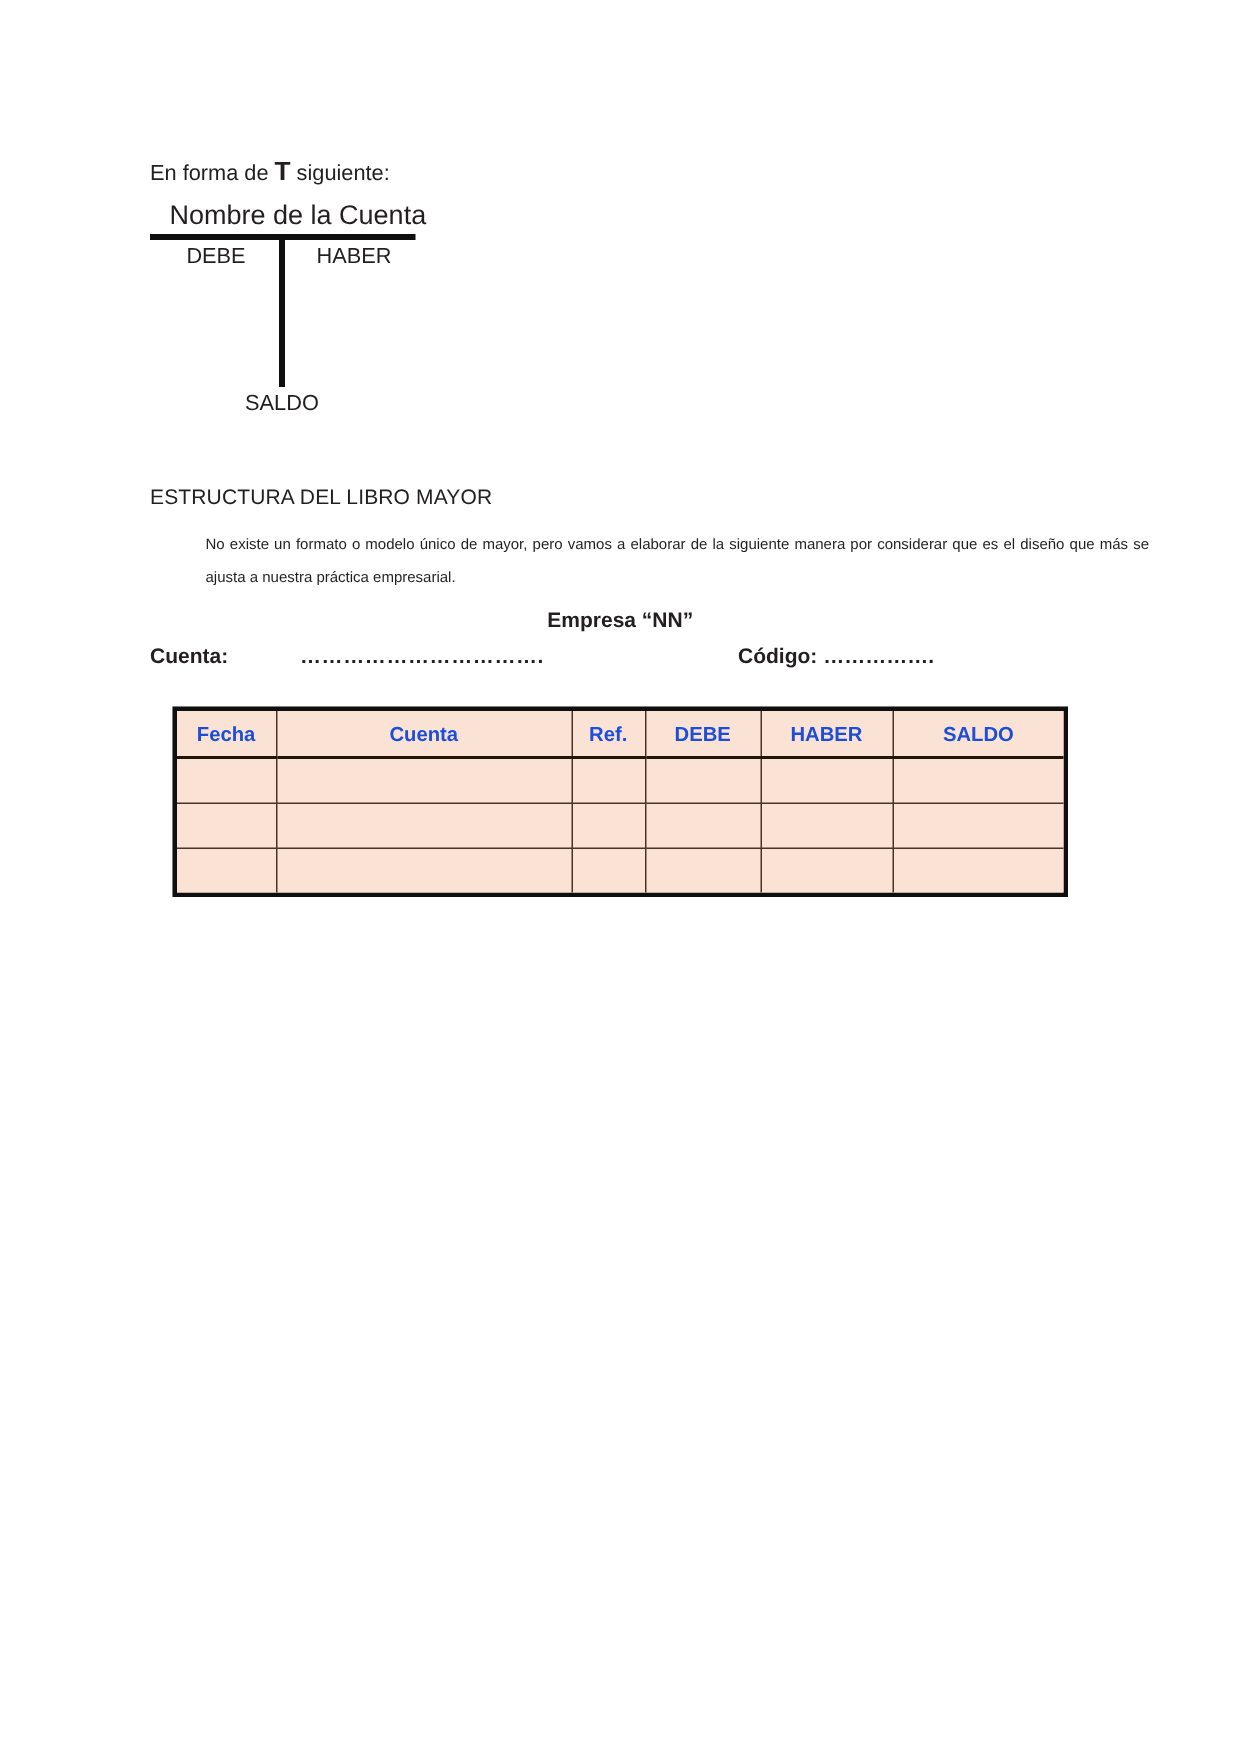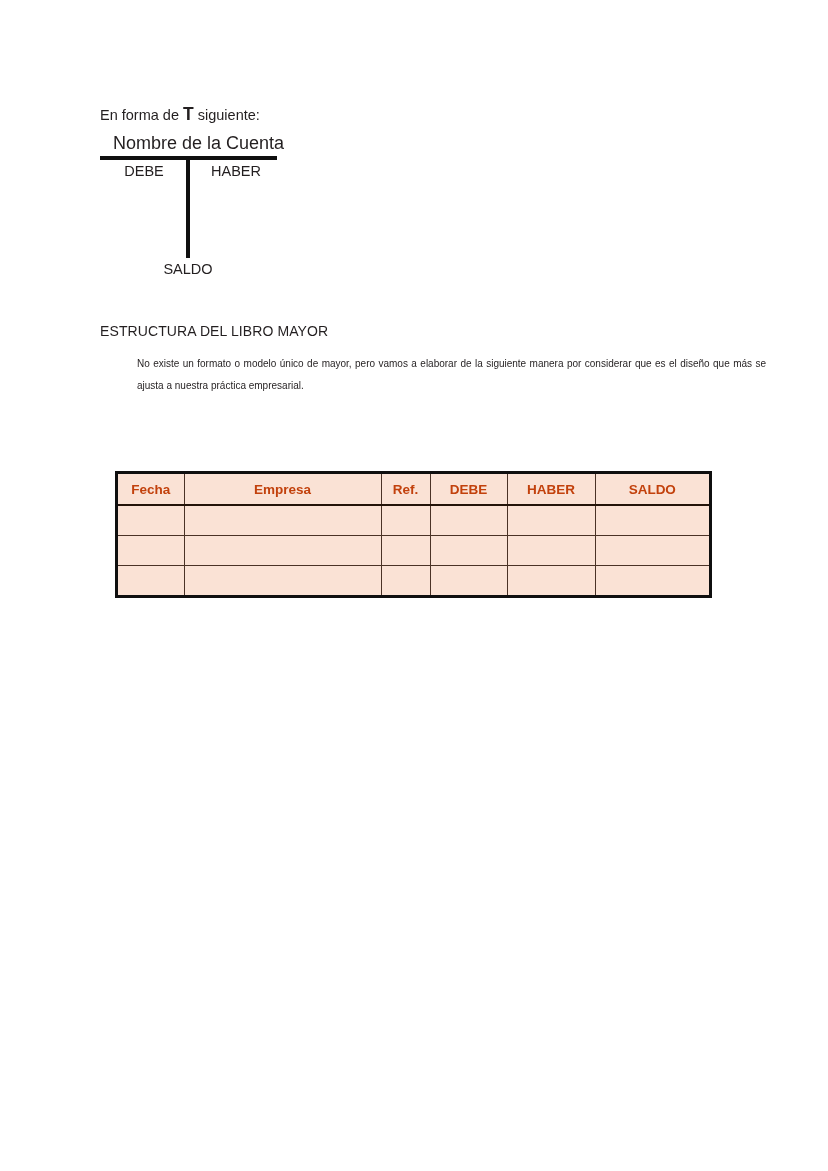--- a/index.html
+++ b/index.html
@@ -176,21 +176,21 @@
   }
   table.ledger-table td,
   table.ledger-table th {
     border: 1px solid #4a3226;
     background: #fae2d5;
     padding: 0;
     height: 29px;
     font-size: 13.5px;
     font-weight: bold;
     text-align: center;
-    color: #c2410c;
+    color: #1d4ed8;
   }
   table.ledger-table thead th {
     height: 30px;
     border-bottom: 2px solid #231309;
   }
   table.ledger-table tr td:first-child,
   table.ledger-table tr th:first-child { border-left: none; }
   table.ledger-table tr td:last-child,
   table.ledger-table tr th:last-child { border-right: none; }
   table.ledger-table thead th { border-top: none; }
@@ -217,36 +217,42 @@
     <div class="t-debe">DEBE</div>
     <div class="t-haber">HABER</div>
     <div class="t-saldo">SALDO</div>
   </div>
 
   <div class="section-heading">ESTRUCTURA DEL LIBRO MAYOR</div>
 
   <div class="body-paragraph">No existe un formato o modelo único de mayor, pero vamos a elaborar de la siguiente manera por considerar que es el diseño que más se ajusta a nuestra práctica empresarial.</div>
 
   <div class="ledger-head">
+    <div class="ledger-company">Empresa “NN”</div>
+    <div class="ledger-fields">
+      <span class="field-cuenta-label">Cuenta:</span>
+      <span class="field-cuenta-dots">…………………………….</span>
+      <span class="field-codigo">Código: …………….</span>
+    </div>
   </div>
 
   <div class="ledger-table-wrap">
     <table class="ledger-table">
       <colgroup>
         <col class="col-fecha">
           <col class="col-detalle">
           <col class="col-ref">
         <col class="col-debe">
           <col class="col-haber">
           <col class="col-saldo">
       </colgroup>
       <thead>
         <tr>
           <th>Fecha</th>
-          <th>Empresa</th>
+          <th>Cuenta</th>
           <th>Ref.</th>
           <th>DEBE</th>
           <th>HABER</th>
           <th>SALDO</th>
         </tr>
       </thead>
       <tbody>
         <tr>
           <td></td>
           <td></td>

